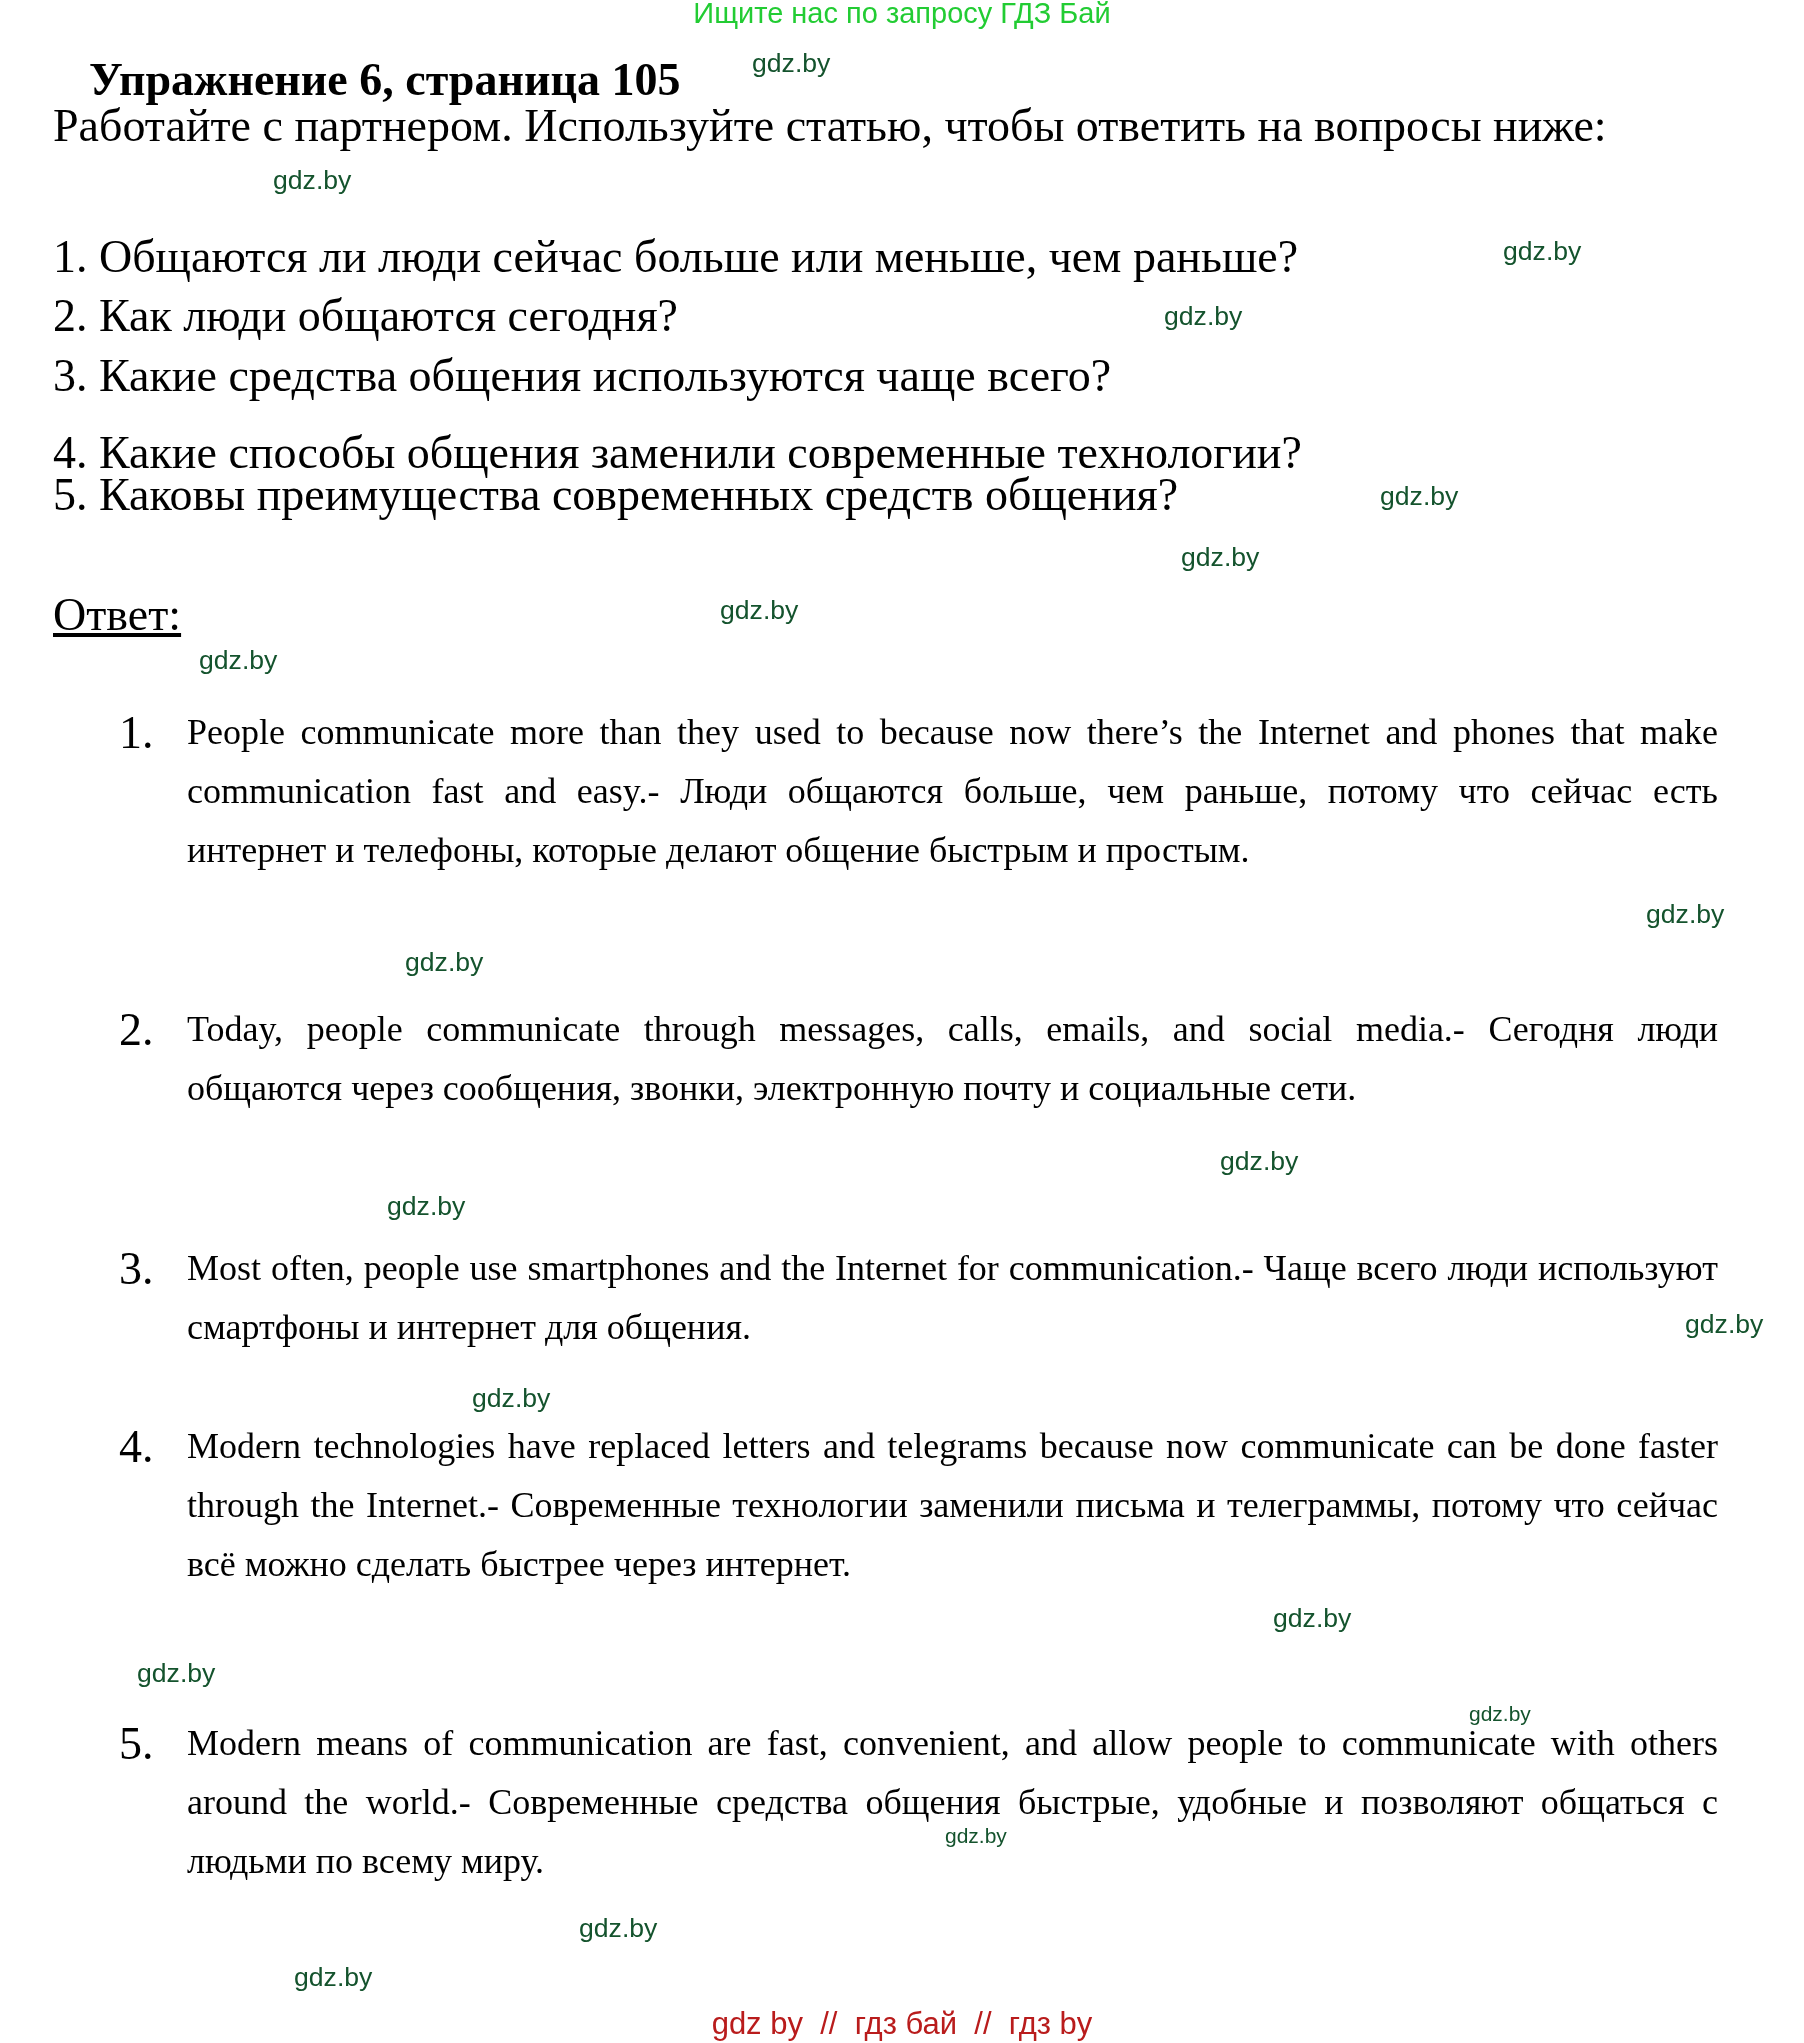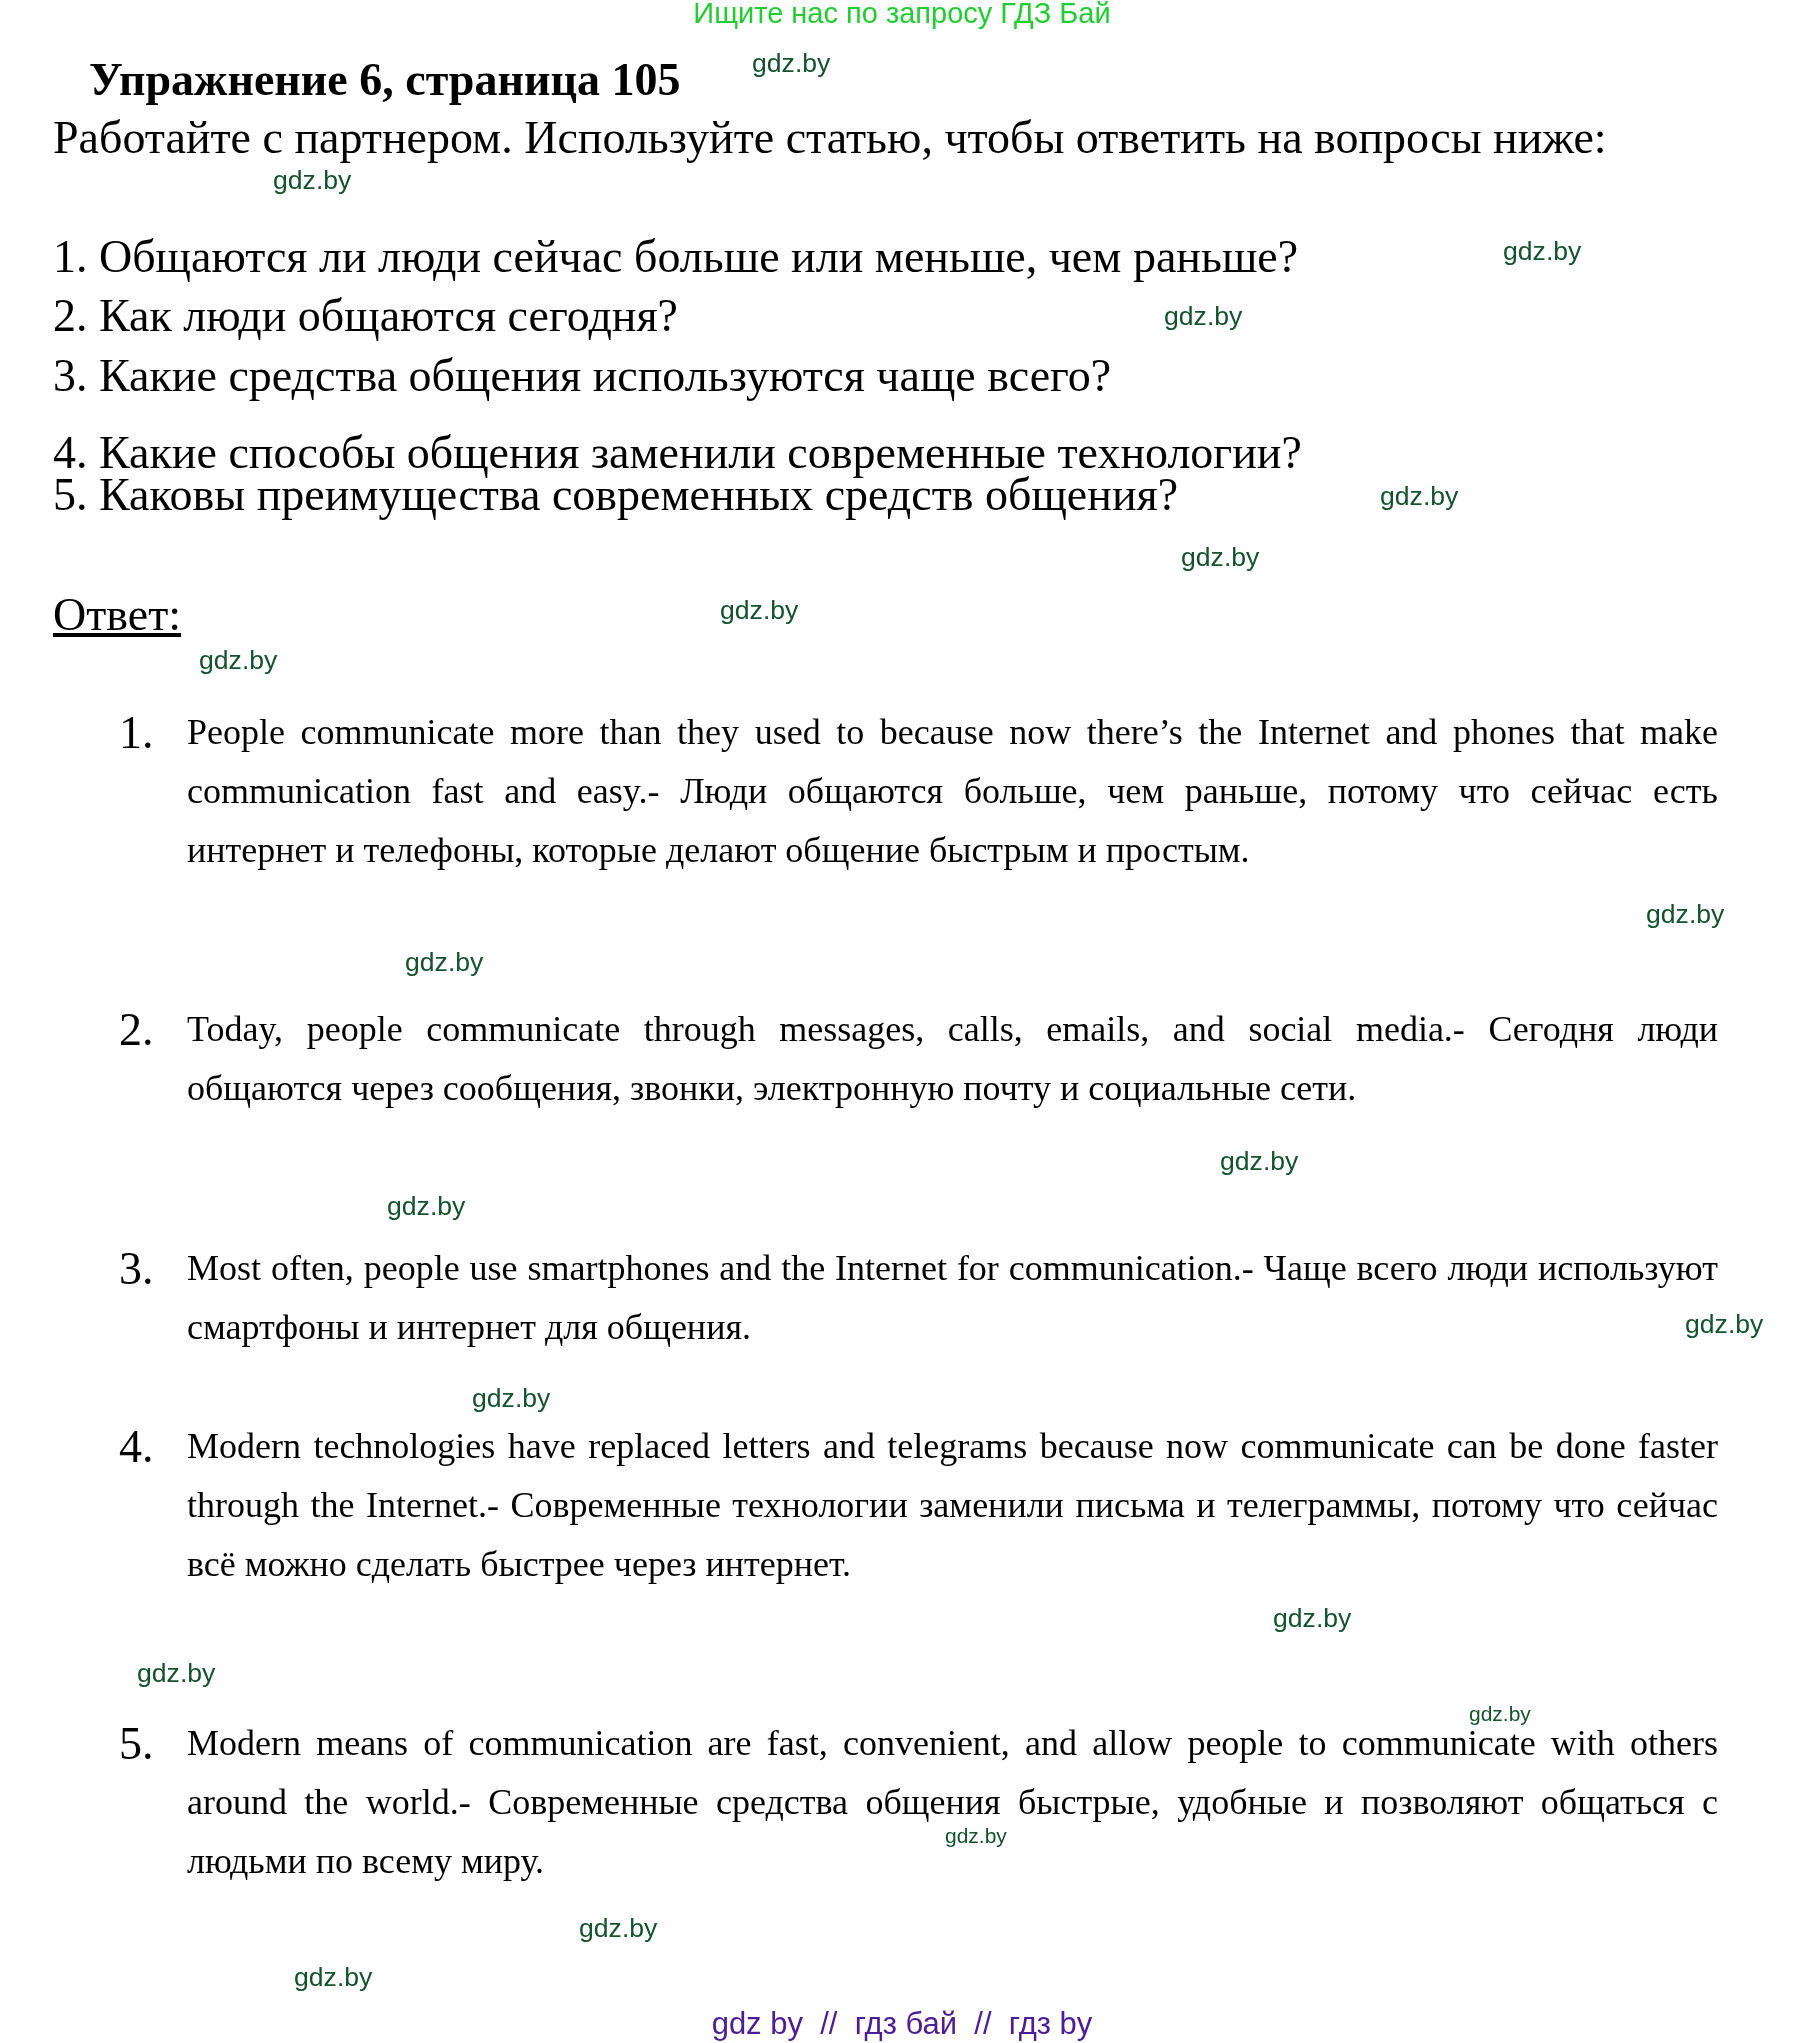--- a/index.html
+++ b/index.html
@@ -8,31 +8,31 @@
   .top-banner{left:0;width:1804px;top:-3.5px;text-align:center;font-family:"Liberation Sans","DejaVu Sans",sans-serif;font-size:29px;color:#22cc33;white-space:nowrap;}
   .title{left:53px;top:50px;font-size:46px;font-weight:bold;white-space:nowrap;line-height:59px;margin-left:36px;}
   .para{left:53px;width:1665px;font-size:46px;line-height:59px;text-align:justify;}
   .line{left:53px;font-size:46px;line-height:59px;white-space:nowrap;}
   .answer-label{left:53px;top:585px;font-size:46px;line-height:59px;text-decoration:underline;}
   .ans{position:absolute;left:119px;width:1600px;}
   .ans .num{position:absolute;left:0;top:0;font-size:46px;line-height:59px;}
   .ans .txt{position:absolute;left:68px;width:1531px;font-size:36px;line-height:59px;text-align:justify;text-align-last:left;}
   .wm{position:absolute;font-family:"Liberation Sans","DejaVu Sans",sans-serif;font-size:26.6px;color:#14532d;white-space:nowrap;}
   .wm.small{font-size:21px;}
-  .footer{left:0;width:1804px;top:2006px;text-align:center;font-family:"Liberation Sans","DejaVu Sans",sans-serif;font-size:31px;color:#4c1d95;white-space:pre;}
+  .footer{left:0;width:1804px;top:2006px;text-align:center;font-family:"Liberation Sans","DejaVu Sans",sans-serif;font-size:31px;color:#b91c1c;white-space:pre;}
 </style>
 </head>
 <body>
 
 <div class="abs top-banner">Ищите нас по запросу ГДЗ Бай</div>
 
 <div class="abs title">Упражнение 6, страница 105</div>
 <span class="wm" style="left:752px;top:48px;">gdz.by</span>
 
-<div class="abs para" style="top:108px;">Работайте с партнером. Используйте статью, чтобы ответить на вопросы ниже:</div>
+<div class="abs para" style="top:96px;">Работайте с партнером. Используйте статью, чтобы ответить на вопросы ниже:</div>
 <span class="wm" style="left:273px;top:165px;">gdz.by</span>
 
 <div class="abs line" style="top:227px;">1. Общаются ли люди сейчас больше или меньше, чем раньше?</div>
 <span class="wm" style="left:1503px;top:236px;">gdz.by</span>
 <div class="abs line" style="top:286px;">2. Как люди общаются сегодня?</div>
 <span class="wm" style="left:1164px;top:301px;">gdz.by</span>
 <div class="abs line" style="top:346px;">3. Какие средства общения используются чаще всего?</div>
 <div class="abs line" style="top:423px;">4. Какие способы общения заменили современные технологии?</div>
 <div class="abs line" style="top:465px;">5. Каковы преимущества современных средств общения?</div>
 <span class="wm" style="left:1380px;top:481px;">gdz.by</span>

